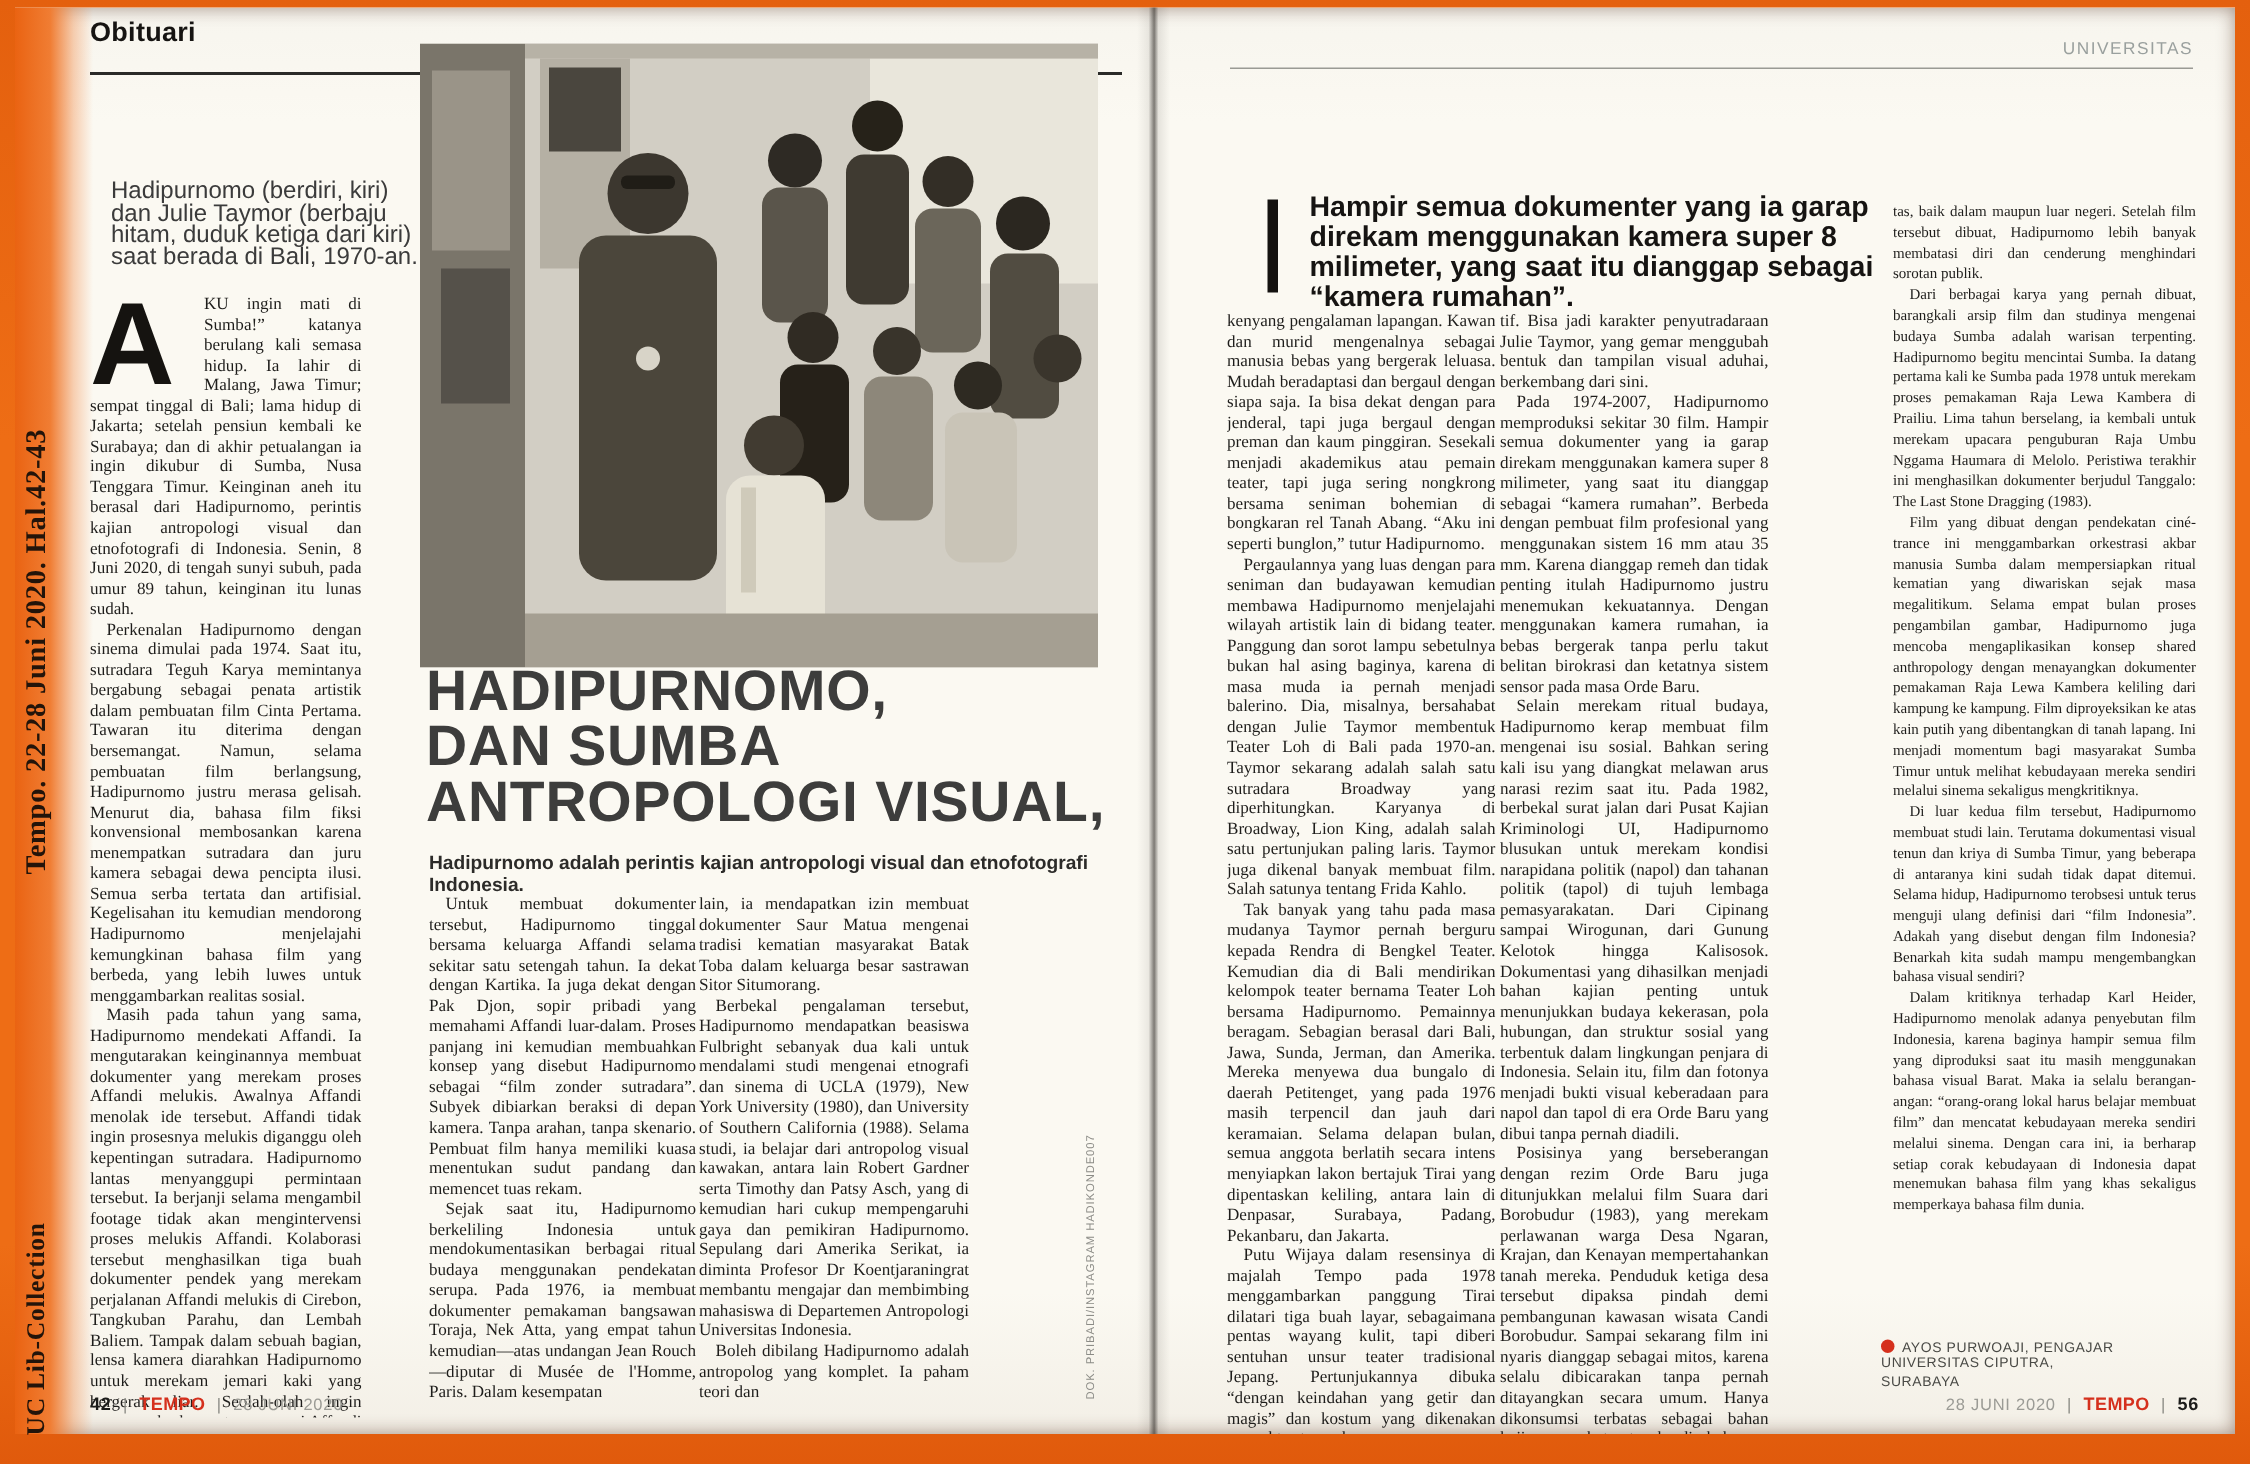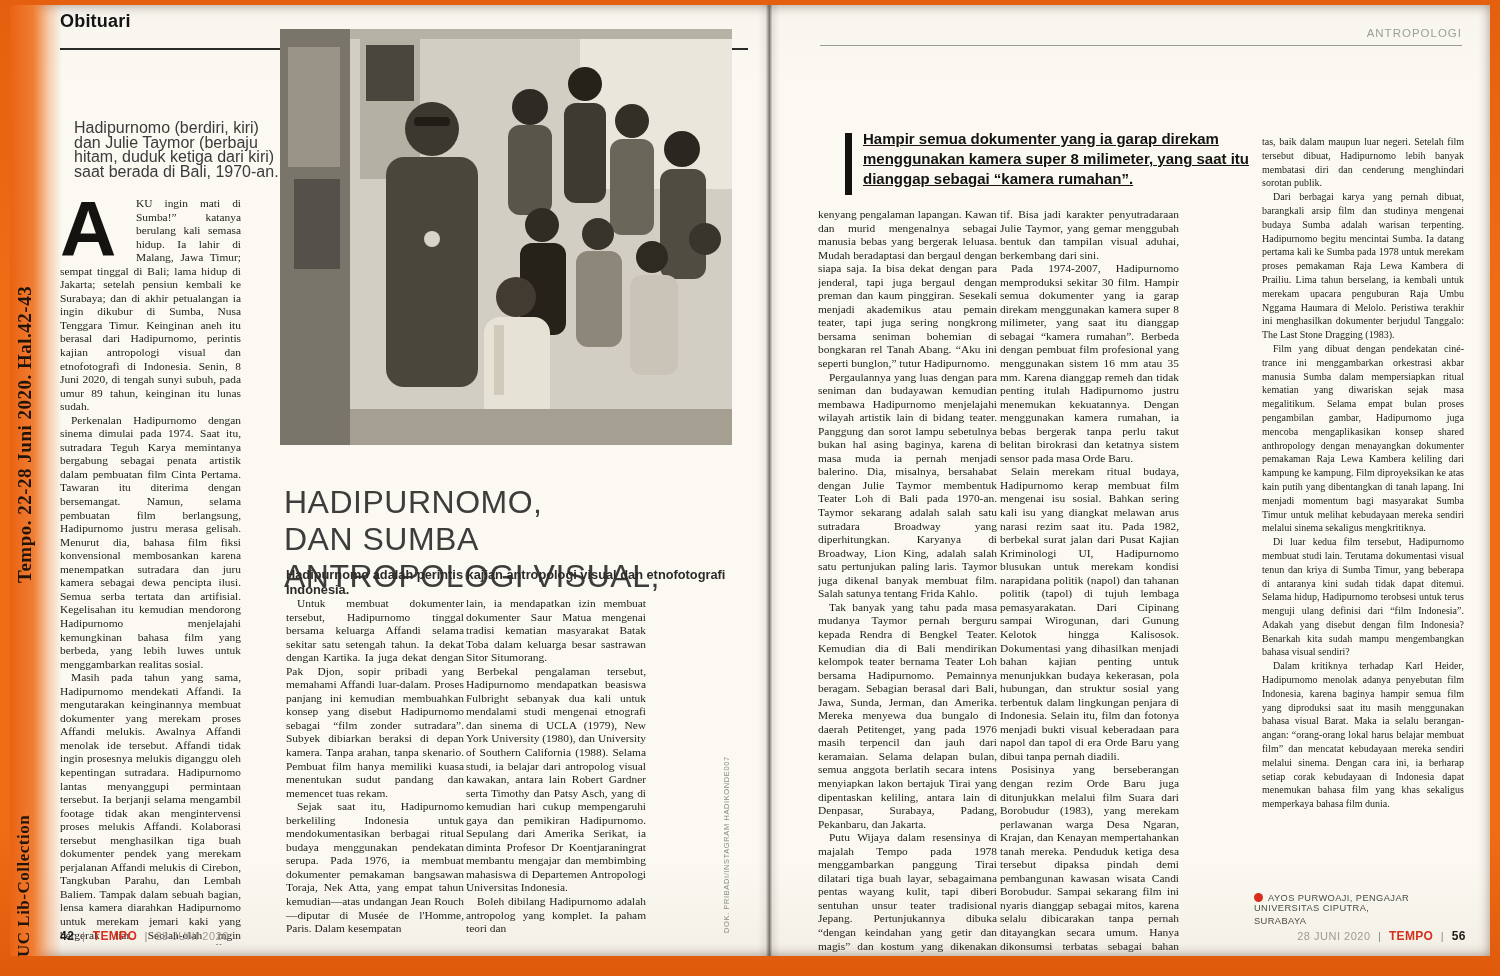--- a/index.html
+++ b/index.html
@@ -47,37 +47,37 @@
   .col{position:absolute;color:#1e1d1b;font-family:"Liberation Serif",serif;
        font-size:11.4px;line-height:13.55px;text-align:justify;overflow:hidden;}
   .col p{margin:0;text-indent:11px;}
   .col p.flush{text-indent:0;}
   #col-l1{left:50px;top:192px;width:181px;height:748px;}
   #col-l2{left:276px;top:592px;width:178px;height:350px;}
   #col-l3{left:456px;top:592px;width:180px;height:350px;}
   .dropcap-wrap{float:left;width:70px;height:60px;position:relative;margin:2px 6px 0 0;}
   .dropcap{font-family:"Liberation Sans",sans-serif;font-weight:900;font-size:78px;line-height:60px;color:#151310;letter-spacing:-2px;}
   .title{position:absolute;left:274px;top:438px;width:460px;color:#3d3d3c;
-         font-size:32px;line-height:37px;font-weight:400;letter-spacing:.5px;margin-top:41px;}
+         font-size:38px;line-height:37px;font-weight:700;letter-spacing:.5px;}
   .standfirst{position:absolute;left:276px;top:562px;width:450px;
               font-size:12.8px;font-weight:bold;color:#2c2b29;}
   .footer{position:absolute;top:924px;font-size:11px;color:#9b9b95;letter-spacing:.5px;}
   .footer .page-no{color:#1c1c1a;font-weight:bold;font-size:12px;}
   .footer .mag{color:#d5301d;font-weight:bold;font-size:12px;letter-spacing:.3px;}
   .footer .sep{color:#8b8b85;margin:0 4px;font-weight:normal;}
   #footer-left{left:50px;}
   #footer-right{left:1140px;width:316px;text-align:right;}
 
   
   .rheader-label{position:absolute;left:810px;top:22px;width:642px;text-align:right;
                  font-size:11.5px;color:#9aa09e;letter-spacing:1px;}
   .rrule{position:absolute;left:810px;top:40px;width:642px;height:1px;background:#9a9a94;}
   .pullquote{position:absolute;left:835px;top:124px;width:412px;}
   .pq-bar{position:absolute;left:0;top:4px;width:7px;height:62px;background:#141210;}
-  .pq-text{margin-left:18px;font-size:15px;line-height:20px;font-weight:bold;color:#161412;text-decoration:underline;}
+  .pq-text{margin-left:28px;font-size:19px;line-height:20px;font-weight:bold;color:#161412;}
   #col-r1{left:808px;top:203px;width:179px;height:748px;}
   #col-r2{left:990px;top:203px;width:179px;height:748px;}
   #col-r3{left:1252px;top:130px;width:202px;height:750px;font-size:10px;line-height:13.8px;}
   .byline{position:absolute;left:1244px;top:888px;width:212px;font-size:9.3px;
           color:#4a4a46;letter-spacing:.4px;}
   .byline .dot{display:inline-block;width:9px;height:9px;border-radius:50%;
                background:#d5301d;vertical-align:-1px;margin-right:5px;}
   .byline .loc{display:block;text-align:left;margin-top:3px;}
 </style>
 </head>
@@ -162,21 +162,21 @@
     </div>
 
   <div class="footer" id="footer-left">
     <span class="page-no">42</span>
     <span class="sep">|</span>
     <span class="mag">TEMPO</span>
     <span class="sep">|</span>
     <span>28 JUNI 2020</span>
   </div>
 
-  <div class="rheader-label">ANTROPOLOGI</div>
+  <div class="rheader-label">UNIVERSITAS</div>
   <div class="rrule"></div>
 
   <div class="pullquote">
     <div class="pq-bar"></div>
     <div class="pq-text">Hampir semua dokumenter yang ia garap direkam menggunakan kamera super 8 milimeter, yang saat itu dianggap sebagai “kamera rumahan”.</div>
   </div>
 
   <div class="col" id="col-r1">
       <p class="flush">kenyang pengalaman lapangan. Kawan dan murid mengenalnya sebagai manusia bebas yang bergerak leluasa. Mudah beradaptasi dan bergaul dengan siapa saja. Ia bisa dekat dengan para jenderal, tapi juga bergaul dengan preman dan kaum pinggiran. Sesekali menjadi akademikus atau pemain teater, tapi juga sering nongkrong bersama seniman bohemian di bongkaran rel Tanah Abang. “Aku ini seperti bunglon,” tutur Hadipurnomo.</p>
       <p>Pergaulannya yang luas dengan para seniman dan budayawan kemudian membawa Hadipurnomo menjelajahi wilayah artistik lain di bidang teater. Panggung dan sorot lampu sebetulnya bukan hal asing baginya, karena di masa muda ia pernah menjadi balerino. Dia, misalnya, bersahabat dengan Julie Taymor membentuk Teater Loh di Bali pada 1970-an. Taymor sekarang adalah salah satu sutradara Broadway yang diperhitungkan. Karyanya di Broadway, Lion King, adalah salah satu pertunjukan paling laris. Taymor juga dikenal banyak membuat film. Salah satunya tentang Frida Kahlo.</p>

